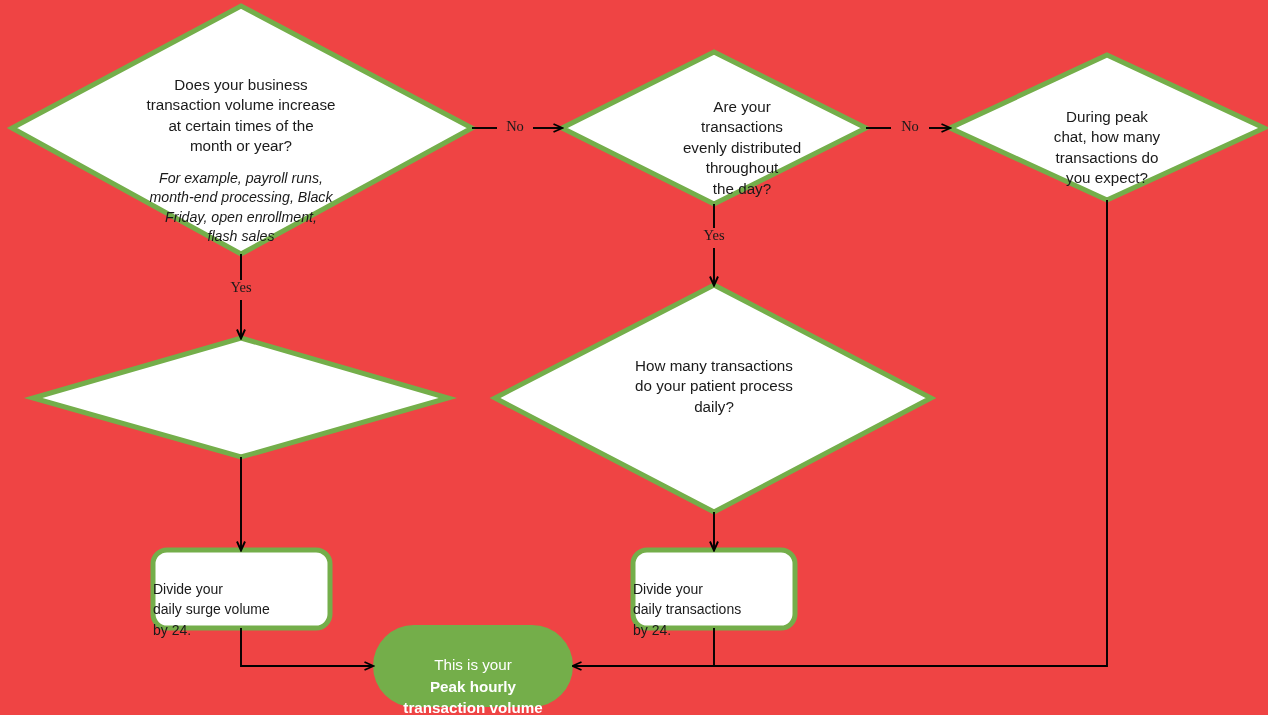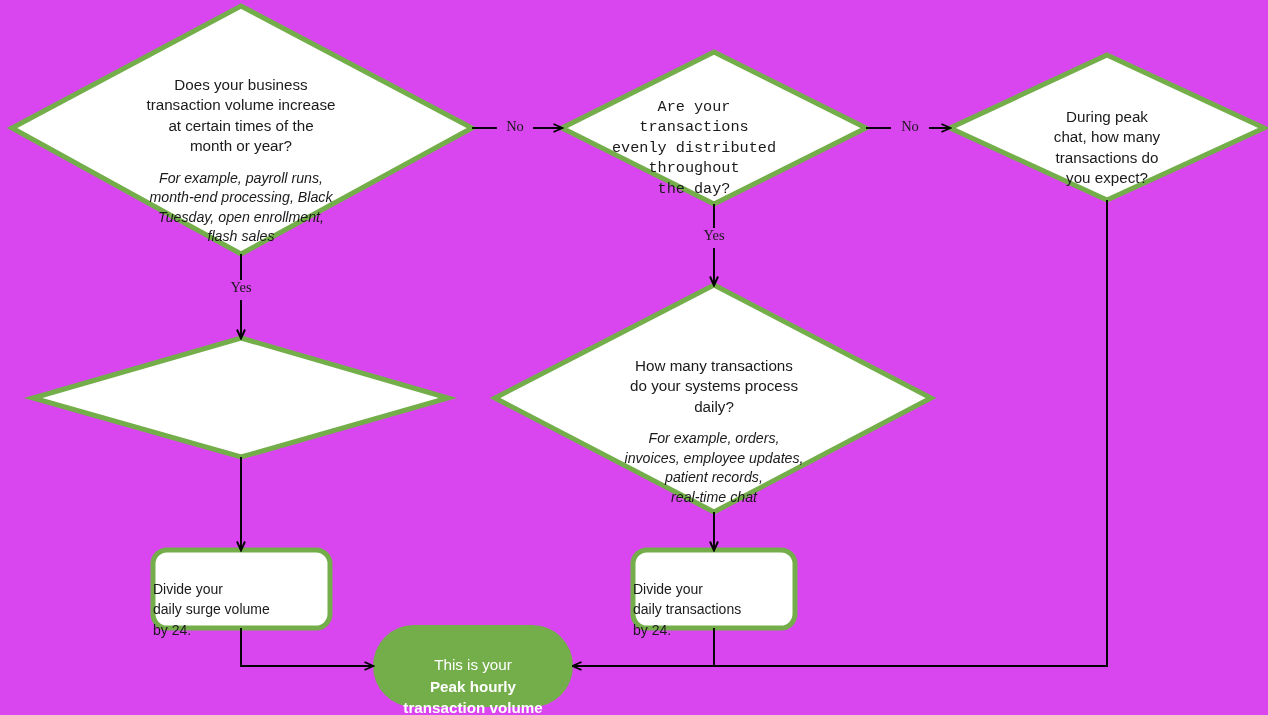--- a/index.html
+++ b/index.html
@@ -4,21 +4,21 @@
 <style>
   html, body {
     margin: 0;
     padding: 0;
     background: #ffffff;
   }
   #canvas {
     position: relative;
     width: 1268px;
     height: 715px;
-    background: #d946ef;
+    background: #ef4444;
     font-family: "Liberation Sans", sans-serif;
     overflow: hidden;
   }
   svg.layer {
     position: absolute;
     left: 0;
     top: 0;
     width: 1268px;
     height: 715px;
   }
@@ -119,48 +119,44 @@
     <path d="M1107,200 L1107,666 L573,666" fill="none" stroke="#000000" stroke-width="1.9" marker-end="url(#arrow)"></path>
   </svg>
 
   <div class="node-text" style="left:96px; top:54px; width:290px;">
     <span>Does your business
 transaction volume increase
 at certain times of the
 month or year?</span>
     <span class="node-sub">For example, payroll runs,
 month-end processing, Black
-Tuesday, open enrollment,
+Friday, open enrollment,
 flash sales</span>
   </div>
 
-  <div class="node-text" style="left:584px; top:76px; width:220px;font-family:Liberation Mono, monospace;">
+  <div class="node-text" style="left:632px; top:76px; width:220px;">
     <span>Are your
 transactions
 evenly distributed
 throughout
 the day?</span>
   </div>
 
   <div class="node-text" style="left:1007px; top:86px; width:200px;">
     <span>During peak
 chat, how many
 transactions do
 you expect?</span>
   </div>
 
 
   <div class="node-text" style="left:574px; top:335px; width:280px;">
     <span>How many transactions
-do your systems process
+do your patient process
 daily?</span>
-    <span class="node-sub">For example, orders,
-invoices, employee updates,
-patient records,
-real-time chat</span>
   </div>
 
   <div class="box-text" style="left:153px; top:558px; width:177px;">
     <span>Divide your
 daily surge volume
 by 24.</span>
   </div>
 
   <div class="box-text" style="left:633px; top:558px; width:162px;">
     <span>Divide your

